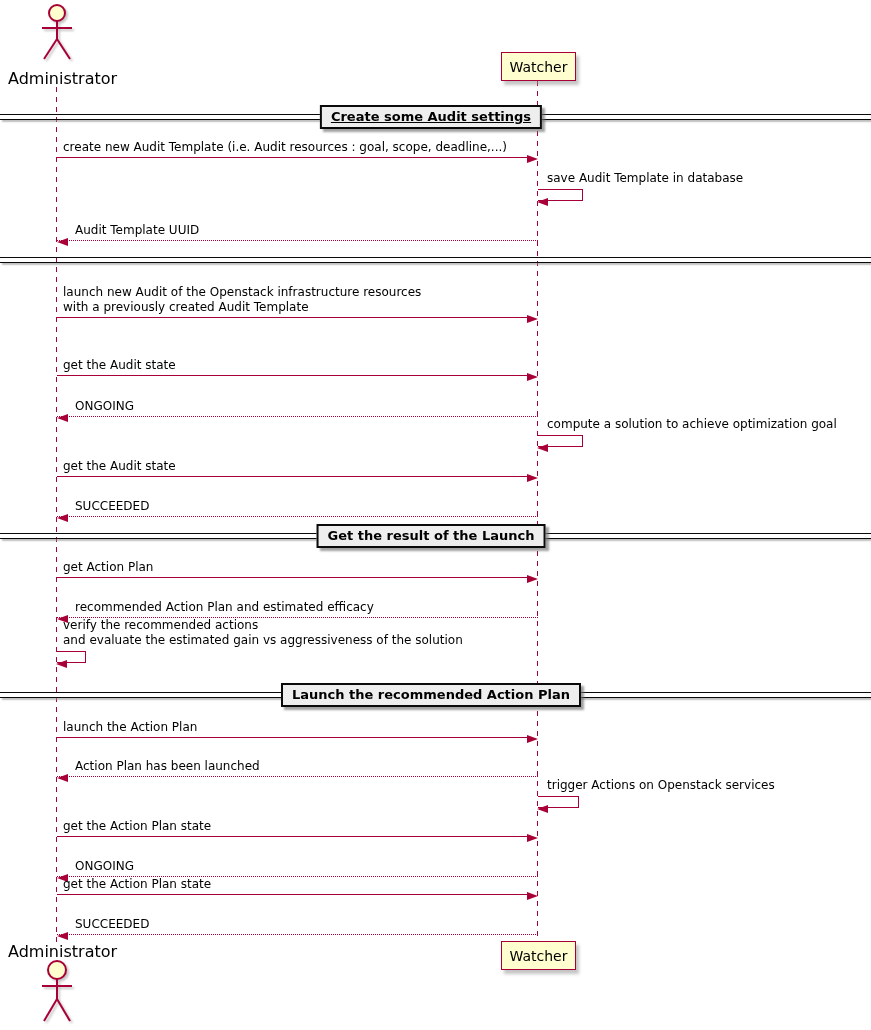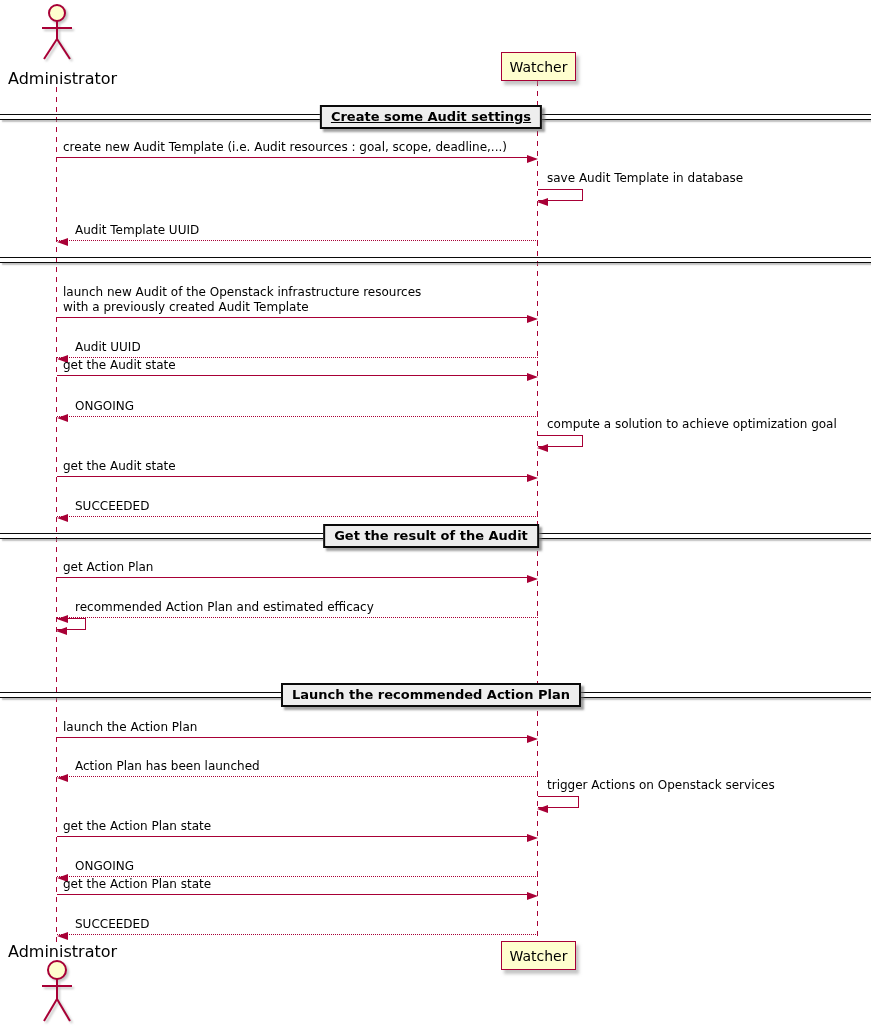--- a/index.html
+++ b/index.html
@@ -143,23 +143,20 @@
     <span class="label">Audit Template UUID</span>
   </div>
 
   <div class="divider-lines" style="top:257px;"></div>
 
   <div class="msg call" style="left:57px;top:285px;width:470px;">
     <span class="label">launch new Audit of the Openstack infrastructure resources
 with a previously created Audit Template</span>
   </div>
 
-  <div class="msg return" style="left:57px;top:329px;width:481px;">
-    <span class="label">Audit UUID</span>
-  </div>
 
   <div class="msg call" style="left:57px;top:358px;width:470px;">
     <span class="label">get the Audit state</span>
   </div>
 
   <div class="msg return" style="left:57px;top:388px;width:481px;">
     <span class="label">ONGOING</span>
   </div>
 
   <div class="self" style="left:538px;top:417px;">
@@ -170,32 +167,34 @@
   <div class="msg call" style="left:57px;top:459px;width:470px;">
     <span class="label">get the Audit state</span>
   </div>
 
   <div class="msg return" style="left:57px;top:488px;width:481px;">
     <span class="label">SUCCEEDED</span>
   </div>
 
   <div class="divider-lines" style="top:533px;"></div>
   <div class="divider-box" style="top:524px;">
-    <span>Get the result of the Audit</span>
+    <span>Get the result of the Launch</span>
   </div>
 
   <div class="msg call" style="left:57px;top:560px;width:470px;">
     <span class="label">get Action Plan</span>
   </div>
 
   <div class="msg return" style="left:57px;top:589px;width:481px;">
     <span class="label">recommended Action Plan and estimated efficacy</span>
   </div>
 
   <div class="self" style="left:57px;top:618px;">
+    <span class="label" style="padding-left:6px;">verify the recommended actions
+and evaluate the estimated gain vs aggressiveness of the solution</span>
     <div class="loop" style="width:28px;"></div>
   </div>
 
   <div class="divider-lines" style="top:692px;"></div>
   <div class="divider-box" style="top:683px;">
     <span>Launch the recommended Action Plan</span>
   </div>
 
   <div class="msg call" style="left:57px;top:720px;width:470px;">
     <span class="label">launch the Action Plan</span>

